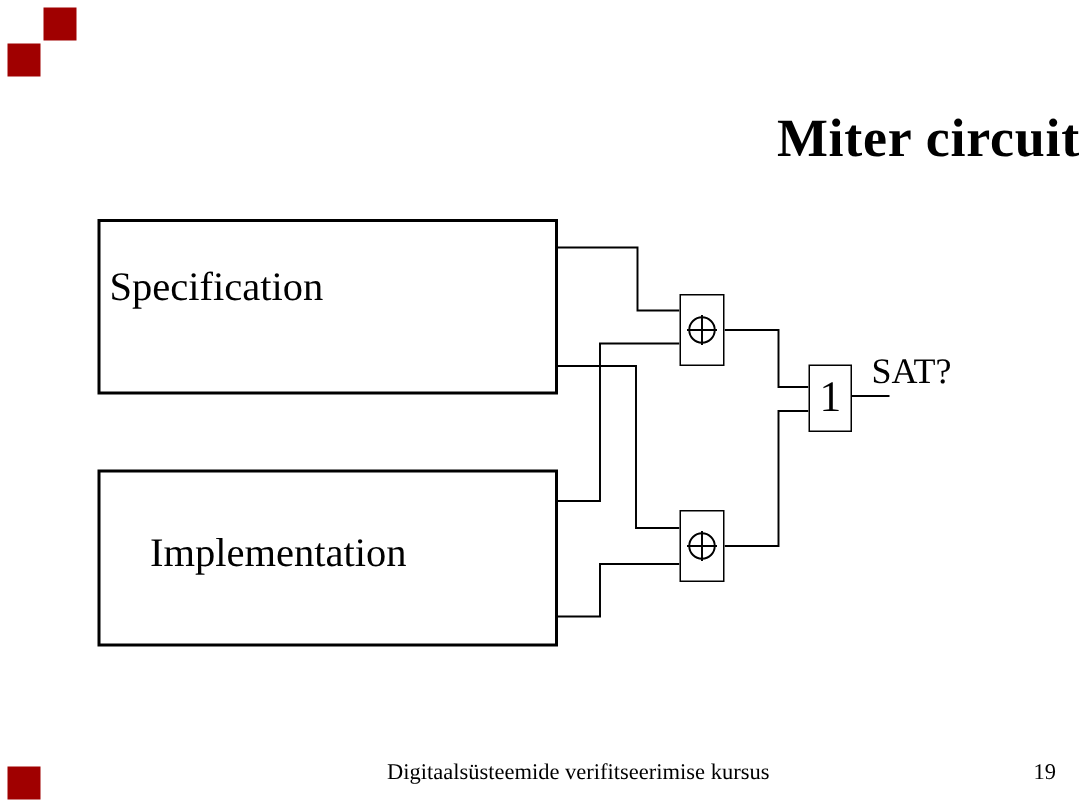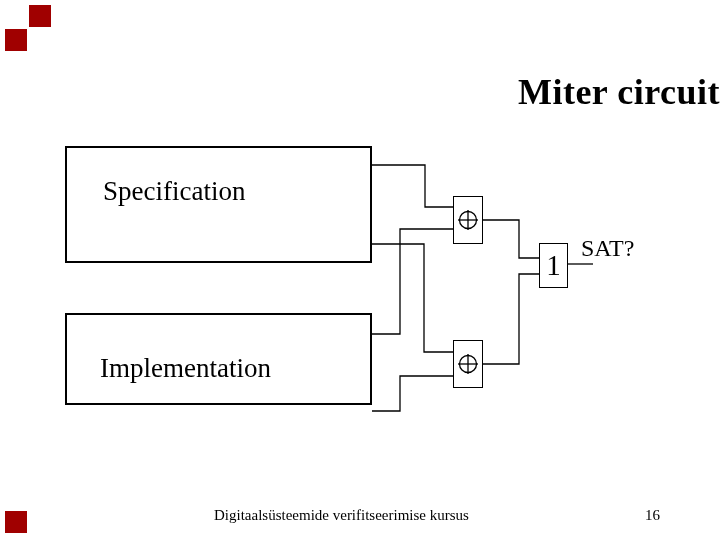--- a/index.html
+++ b/index.html
@@ -21,38 +21,38 @@
   }
 
   svg.wires { position:absolute; left:0; top:0; z-index:1; }
   svg.wires path { fill:none; stroke:var(--ink,#000); stroke-width:1.3; }
 
   .bigbox {
     position:absolute; box-sizing:border-box; border:2px solid var(--ink,#000);
     background:var(--bg,#fff); z-index:2;
   }
   #spec-box { left:65px; top:146px; width:307px; height:117px;
-              padding:28px 8px 0 36px; font-size:27px; line-height:31px; }
-  #impl-box { left:65px; top:313px; width:307px; height:92px;
+              padding:28px 8px 0 6px; font-size:27px; line-height:31px; }
+  #impl-box { left:65px; top:313px; width:307px; height:118px;
               padding:38px 16px 0 33px; font-size:27px; line-height:31px; }
   .boxline { display:block; white-space:nowrap; }
 
   .gate {
     position:absolute; box-sizing:border-box; border:1.5px solid var(--ink,#000);
     background:var(--bg,#fff); display:flex; align-items:center; justify-content:center;
     z-index:3;
   }
   #xor1 { left:453px; top:196px; width:30px; height:48px; }
   #xor2 { left:453px; top:340px; width:30px; height:48px; }
   #or-gate { left:539px; top:243px; width:29px; height:45px; font-size:29px; }
   .xor-svg circle, .xor-svg line { stroke:var(--ink,#000); stroke-width:1.3; fill:none; }
 
   #sat { position:absolute; left:581px; top:234px; font-size:24px; line-height:28px; z-index:2; }
 
-  .footer-text { position:absolute; top:506px; font-size:15px; line-height:19px; z-index:2; }
+  .footer-text { position:absolute; top:506px; font-size:15px; line-height:19px; z-index:2;margin-left:44px; }
   #course  { left:214px; }
   #pagenum { left:645px; }
 </style>
 </head>
 <body>
 
 <div class="slide">
 
   <div class="red-sq" id="rs-top"></div>
   <div class="red-sq" id="rs-left"></div>
@@ -94,15 +94,15 @@
     </svg>
   </div>
 
   <div class="gate" id="or-gate">
     <span>1</span>
   </div>
 
   <div id="sat">SAT?</div>
 
   <div class="footer-text" id="course">Digitaalsüsteemide verifitseerimise kursus</div>
-  <div class="footer-text" id="pagenum">16</div>
+  <div class="footer-text" id="pagenum">19</div>
 
 </div>
 
 </body></html>

